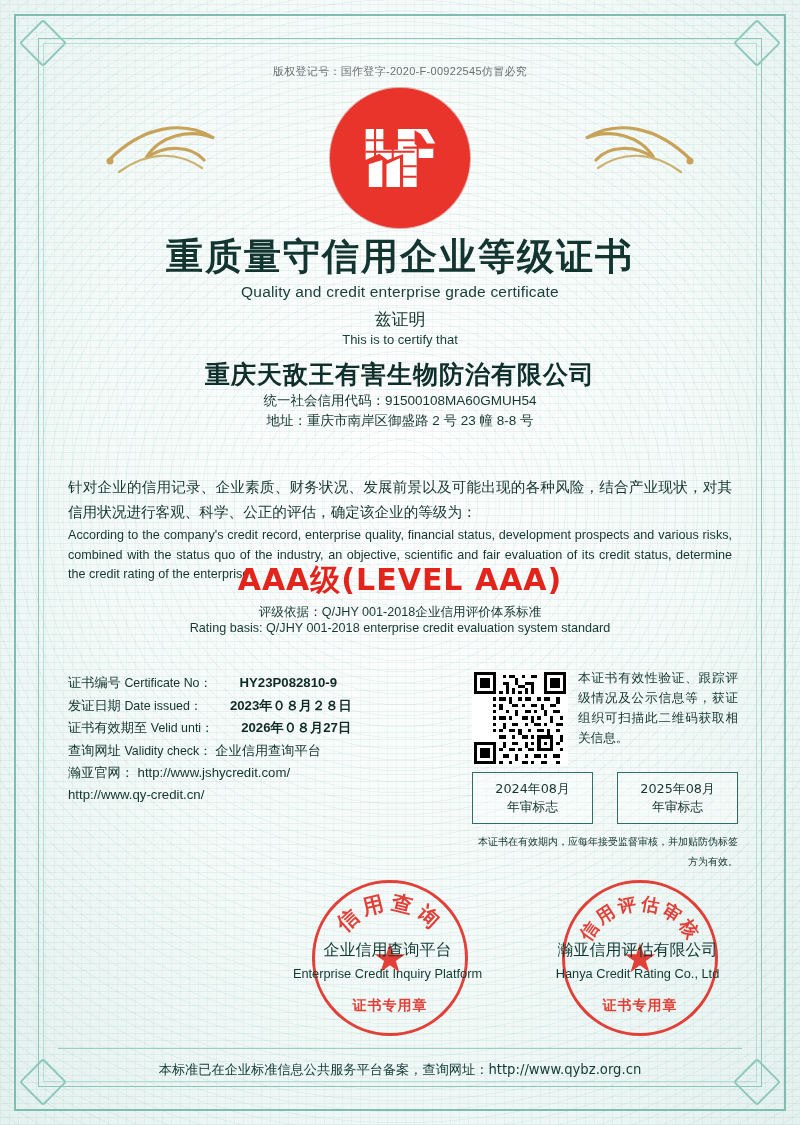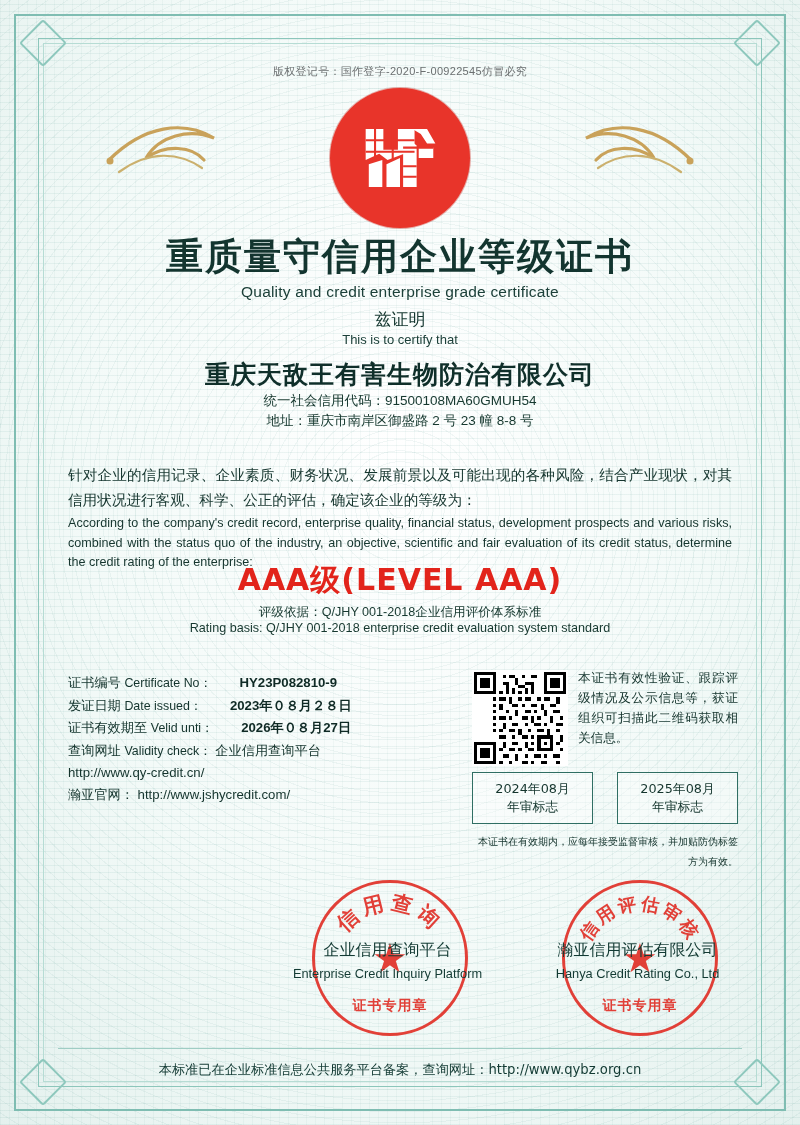--- a/index.html
+++ b/index.html
@@ -117,20 +117,21 @@
     font-size:13.5px;color:#16382f;
   }
 
   .para{
     position:absolute;left:68px;right:68px;top:462px;
     color:#15352e;
   }
   .para .cn{
     font-size:14.6px;line-height:25px;text-align:justify;
     font-family:"DejaVu Sans","Liberation Sans",sans-serif;
+    margin-top:12px;
   }
   .para .en{
     font-size:12.6px;line-height:19.5px;text-align:justify;margin-top:2px;
   }
 
   .level{
     position:absolute;top:560px;left:0;right:0;text-align:center;
     font-size:30px;font-weight:bold;color:#e2241b;letter-spacing:1px;
     font-family:"DejaVu Sans","Liberation Sans",sans-serif;
   }
@@ -308,25 +309,25 @@
         <span class="lab-cn">证书有效期至</span>
         <span class="lab-en">Velid unti：</span>
         <span class="val">2026年０８月27日</span>
       </div>
       <div class="row">
         <span class="lab-cn">查询网址</span>
         <span class="lab-en">Validity check：</span>
         <span class="plain">企业信用查询平台</span>
       </div>
       <div class="row">
-        <span>http://www.qy-credit.cn/</span>
-      </div>
-      <div class="row">
         <span class="lab-cn">瀚亚官网：</span>
         <span>http://www.jshycredit.com/</span>
+      </div>
+      <div class="row">
+        <span>http://www.qy-credit.cn/</span>
       </div>
     </div>
 
     <div class="qr">
       <svg viewBox="0 0 29 29" width="92" height="92" shape-rendering="crispEdges">
         <rect width="29" height="29" fill="#fff"></rect>
         <g fill="#000">
 
           <rect x="0" y="0" width="7" height="1"></rect>
             <rect x="0" y="6" width="7" height="1"></rect>

